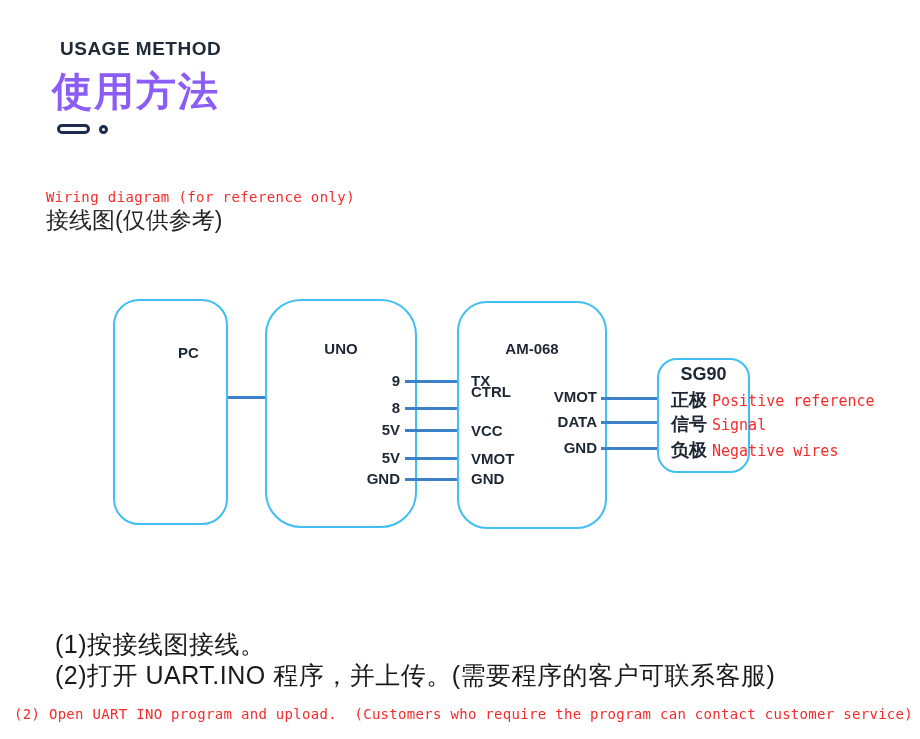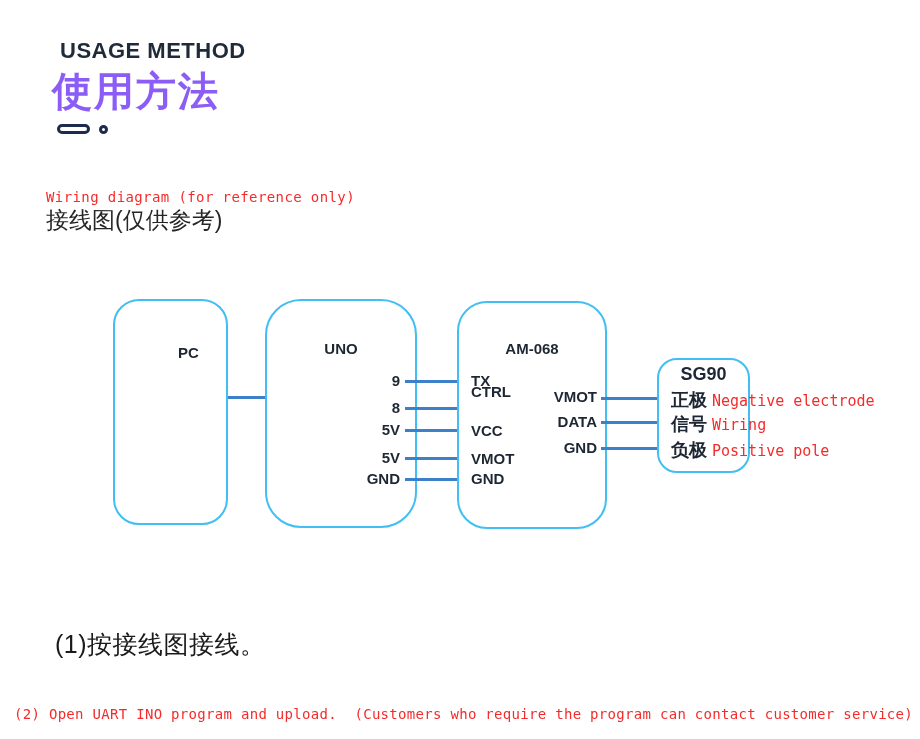--- a/index.html
+++ b/index.html
@@ -9,21 +9,21 @@
     --dark:#1d2b4e;
     --text:#222222;
   }
   *{margin:0;padding:0;box-sizing:border-box;}
   html,body{background:#ffffff;}
   body{font-family:"Liberation Sans",sans-serif;}
   .page{position:relative;width:920px;height:739px;background:#ffffff;overflow:hidden;}
   .abs{position:absolute;}
 
   
-  .usage-method{left:60px;top:38px;font-size:22px;font-weight:600;letter-spacing:.5px;color:#202b3a;}
+  .usage-method{left:60px;top:38px;font-size:19px;font-weight:600;letter-spacing:.5px;color:#202b3a;}
   .title-zh{left:52px;top:64px;font-size:40px;font-weight:800;letter-spacing:2px;color:#8b5cf6;font-family:"Liberation Sans",sans-serif;}
   .deco-pill{left:57px;top:124px;width:33px;height:10px;border:3px solid var(--dark);border-radius:7px;}
   .deco-dot{left:99px;top:125px;width:9px;height:9px;border:3px solid var(--dark);border-radius:50%;}
 
   
   .red-mono{color:var(--red);font-family:"DejaVu Sans Mono","Liberation Mono",monospace;white-space:pre;}
   .wiring-en{left:46px;top:189px;font-size:14px;letter-spacing:.4px;}
   .wiring-zh{left:46px;top:205px;font-size:23px;color:#262626;}
 
   
@@ -104,27 +104,28 @@
     <div class="abs pin am-rpin" style="top:414px">DATA</div>
     <div class="abs pin am-rpin" style="top:440px">GND</div>
 
     <div class="abs wire w-as" style="top:397px"></div>
     <div class="abs wire w-as" style="top:421px"></div>
     <div class="abs wire w-as" style="top:447px"></div>
 
     <div class="abs dbox sg-box"></div>
     <div class="abs box-title sg-title">SG90</div>
     <div class="abs sg-row" style="top:388px">
-      <span class="sg-zh">正极</span><span class="sg-en">Negative electrode</span>
+      <span class="sg-zh">正极</span><span class="sg-en">Positive reference</span>
     </div>
     <div class="abs sg-row" style="top:412px">
-      <span class="sg-zh">信号</span><span class="sg-en">Wiring</span>
+      <span class="sg-zh">信号</span><span class="sg-en">Signal</span>
     </div>
     <div class="abs sg-row" style="top:438px">
-      <span class="sg-zh">负极</span><span class="sg-en">Positive pole</span>
+      <span class="sg-zh">负极</span><span class="sg-en">Negative wires</span>
     </div>
 
   </div>
 
   <div class="abs inst-zh" style="top:584px">(1)按接线图接线。</div>
+  <div class="abs inst-zh" style="top:615px">(2)打开 UART.INO 程序，并上传。(需要程序的客户可联系客服)</div>
   <div class="abs red-mono inst-en" style="top:706px">(2) Open UART INO program and upload.  (Customers who require the program can contact customer service)</div>
 
 </div>
 
 </body></html>

